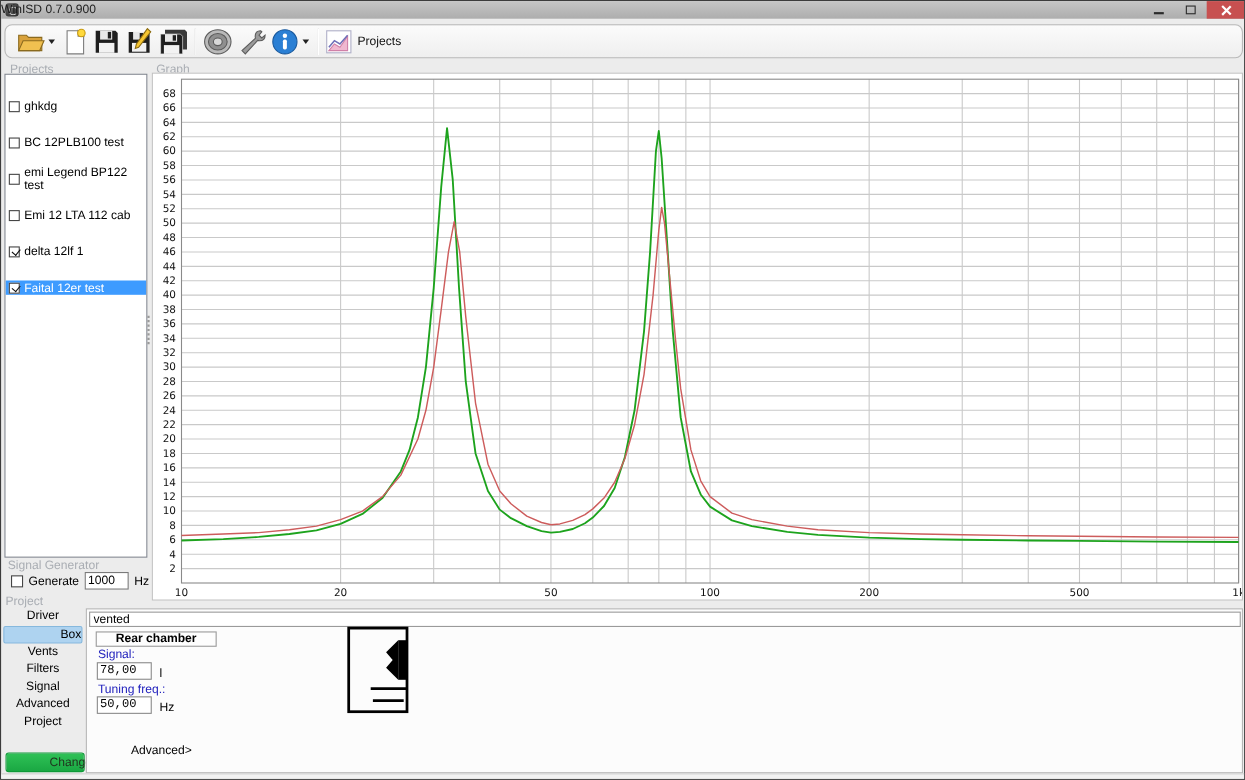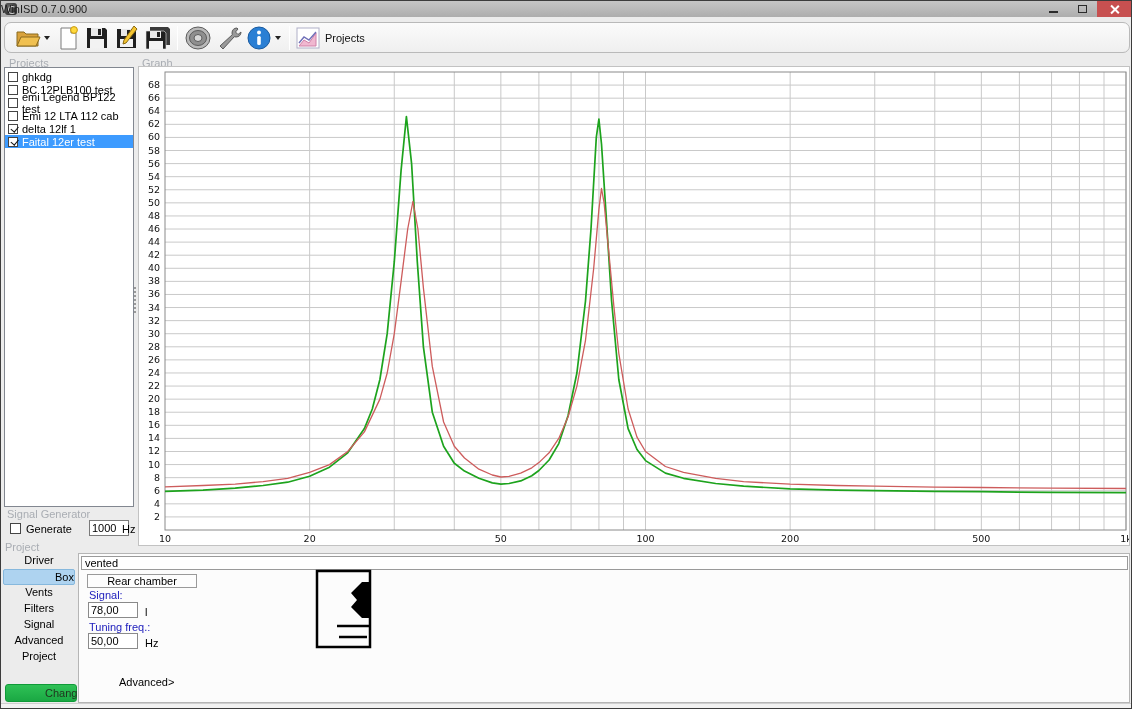--- a/index.html
+++ b/index.html
@@ -36,62 +36,62 @@
               border-top:4px solid #222; margin:0 4px 0 1px; }
   .tb-sep { width:1px; height:24px; background:#c4c4c4; margin:0 4px; border-right:1px solid #fff; }
   .imp-label { font-size:11px; color:#111; margin-left:5px; }
 
   
   .group-label { position:absolute; font-size:11px; color:#a9adb3; }
 
   
   .listbox { position:absolute; left:3px; top:66px; width:130px; height:440px; background:#fff;
              border:1px solid #828790; padding-top:2px; overflow:hidden; }
-  .proj-row { display:flex; align-items:center; height:13px; padding-left:3px; font-size:11px; color:#000; }
+  .proj-row { display:flex; align-items:center; height:13px; padding-left:3px; font-size:11px; color:#000;margin-top:20px; }
   .proj-row.selected { background:#3d9bff; color:#fff; }
   .cbx { width:10px; height:10px; border:1px solid #454545; background:#fff; margin-right:4px;
          position:relative; flex:none; }
   .cbx.checked::after { content:""; position:absolute; left:1.5px; top:1px; width:6px; height:3.5px;
          border-left:1.6px solid #111; border-bottom:1.6px solid #111; transform:rotate(-50deg); }
   .splitter { position:absolute; left:133px; top:286px; width:4px; height:26px;
               border-left:2px dotted #9a9a9a; }
 
   
   .graph-panel { position:absolute; left:137px; top:65px; width:992px; height:480px;
                  background:#fff; border:1px solid #c2c2c2; }
 
   
   .siggen-check { position:absolute; left:9px; top:522px; width:11px; height:11px;
                   border:1px solid #454545; background:#fff; }
   .siggen-label { position:absolute; left:25px; top:522px; font-size:11px; color:#000; }
   .siggen-input { position:absolute; left:76px; top:519px; width:40px; height:16px;
                   border:1px solid #7a7a7a; font-size:11px; padding:0 2px;
-                  font-family:"Liberation Sans",sans-serif;margin-left:12px; }
+                  font-family:"Liberation Sans",sans-serif; }
   .siggen-unit { position:absolute; left:121px; top:522px; font-size:11px; color:#000; }
 
   
   .tabs { position:absolute; left:0; top:552px; width:76px; }
   .tab { height:16px; line-height:15px; text-align:center; font-size:11px; color:#000; margin:0 2px; }
   .tab.selected { background:#aed3f0; border:1px solid #86b8dd; border-radius:2px;text-align:right; }
   .change-btn { position:absolute; left:4px; top:683px; width:72px; height:18px;
                 background:linear-gradient(#2fc156,#1aa843); border:1px solid #0f9a38; border-radius:3px;
                 font-size:11px; color:#20351f; font-family:"Liberation Sans",sans-serif;padding-left:39px; }
 
   
   .box-panel { position:absolute; left:77px; top:552px; width:1052px; height:150px;
                background:#fcfcfc; border:1px solid #b5b5b5; }
   .vented-field { position:absolute; left:2px; top:2px; width:1047px; height:14px; background:#fff;
                   border:1px solid #9a9a9a; font-size:11px; padding:0 3px;
                   font-family:"Liberation Sans",sans-serif; color:#000; }
   .rear-btn { position:absolute; left:8px; top:20px; width:110px; height:14px; background:#fdfdfd;
               border:1px solid #9a9a9a; font-size:11px; color:#000;
-              font-family:"Liberation Sans",sans-serif; }
+              font-family:"Liberation Sans",sans-serif;font-weight:bold; }
   .blue-label { position:absolute; font-size:11px; color:#2121bd; }
   .box-input { position:absolute; width:50px; height:16px; border:1px solid #8a8a8a; font-size:11px;
-               padding:0 2px; font-family:Liberation Sans, sans-serif; }
+               padding:0 2px; font-family:Liberation Mono, monospace; }
   .unit { position:absolute; font-size:11px; color:#000; }
   .advanced-link { position:absolute; left:40px; top:122px; font-size:11px; color:#000; }
   .diagram { position:absolute; left:236px; top:15px; }
 
   
   .statusbar { position:absolute; left:0; top:702px; width:1132px; height:7px;
                background:#f2f2f2; border-top:1px solid #cfcfcf; }
 </style>
 </head>
 <body>

